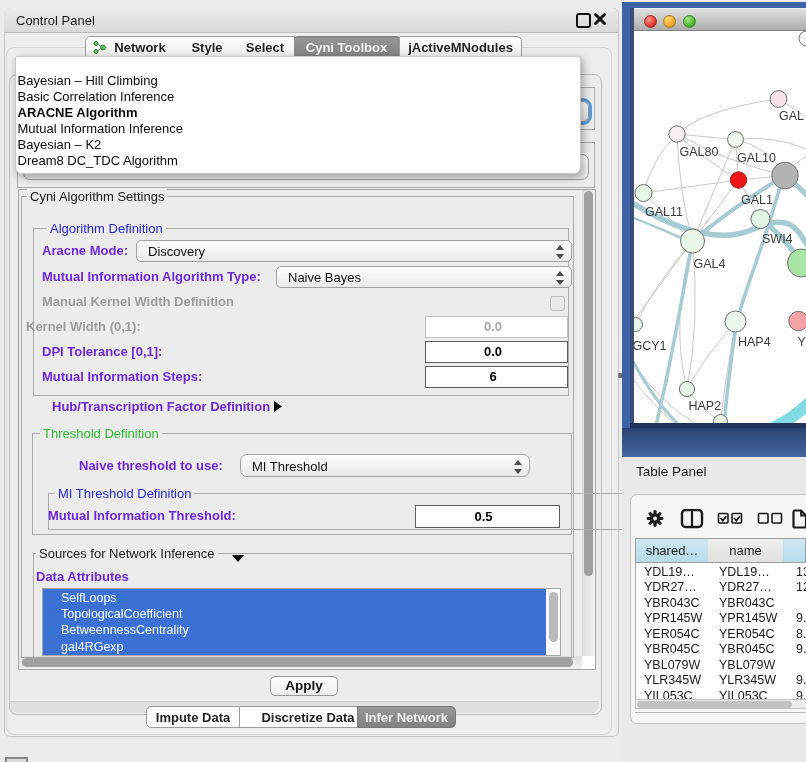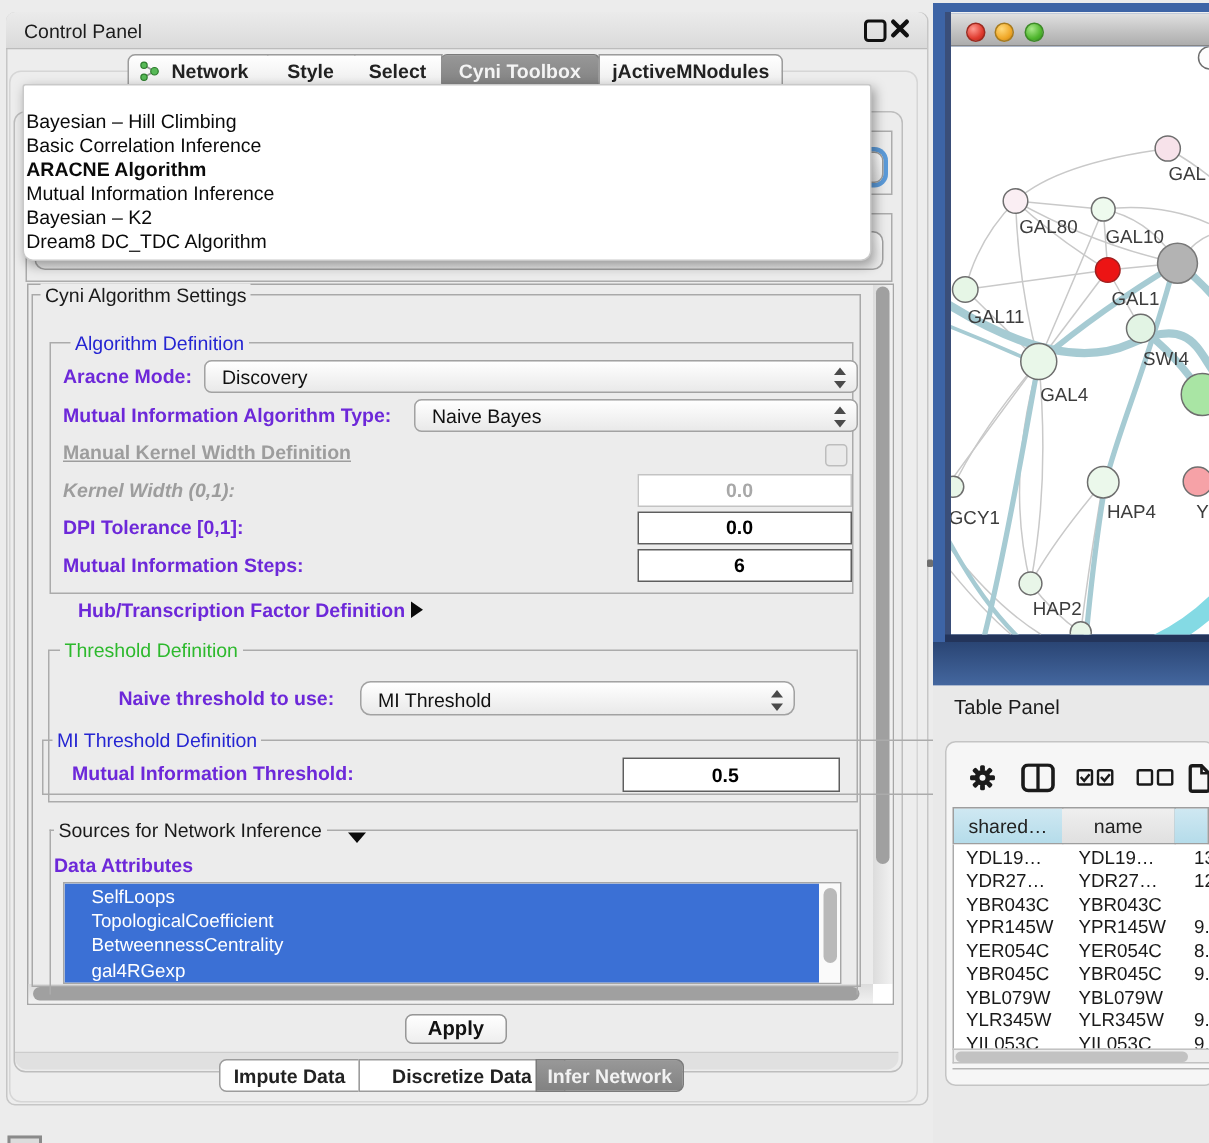--- a/index.html
+++ b/index.html
@@ -131,44 +131,44 @@
 <div class="abs blab" style="left:42px;top:243px;">Aracne Mode:</div>
 <div class="abs combo" style="left:136px;top:240px;width:436px;height:22px;">
   <span class="ct">Discovery</span>
     <span class="arrows"></span>
   </div>
 <div class="abs blab" style="left:42px;top:269px;">Mutual Information Algorithm Type:</div>
 <div class="abs combo" style="left:276px;top:266px;width:296px;height:22px;">
   <span class="ct">Naive Bayes</span>
     <span class="arrows"></span>
   </div>
-<div class="abs glab" style="left:42px;top:294px;text-decoration:underline;">Manual Kernel Width Definition</div>
+<div class="abs glab" style="left:42px;top:294px;">Manual Kernel Width Definition</div>
 <div class="abs" style="left:550px;top:296px;width:13px;height:13px;border:1px solid #bdbdbd;border-radius:3px;background:#eaeaea;"></div>
-<div class="abs glab" style="left:42px;top:319px;font-style:italic;">Kernel Width (0,1):</div>
+<div class="abs glab" style="left:26px;top:319px;">Kernel Width (0,1):</div>
 <div class="abs tfield" style="left:425px;top:316px;width:143px;height:22px;border:1px solid #c3c3c3;color:#a8a8a8;padding:2px 7px 0 0;">0.0</div>
 <div class="abs blab" style="left:42px;top:344px;">DPI Tolerance [0,1]:</div>
 <div class="abs tfield" style="left:425px;top:341px;width:143px;height:22px;border:1px solid #5e5e5e;color:#000;padding:2px 7px 0 0;">0.0</div>
 <div class="abs blab" style="left:42px;top:369px;">Mutual Information Steps:</div>
 <div class="abs tfield" style="left:425px;top:366px;width:143px;height:22px;border:1px solid #5e5e5e;color:#000;padding:2px 7px 0 0;">6</div>
 
 <div class="abs blab" style="left:52px;top:399px;">Hub/Transcription Factor Definition</div>
 <svg class="abs" style="left:272px;top:400px;" width="12" height="13" viewBox="0 0 12 13">
     <path d="M2 1 L10 6.5 L2 12 Z" fill="#0a0a0a"></path>
   </svg>
 
 <div class="abs gbox" style="left:32px;top:433px;width:540px;height:102px;">
   <span class="gtitle" style="left:7px;color:#2db92d;">Threshold Definition</span>
 </div>
 <div class="abs blab" style="left:79px;top:458px;">Naive threshold to use:</div>
 <div class="abs combo" style="left:240px;top:454px;width:290px;height:23px;border-radius:7px;">
   <span class="ct" style="top:4px;">MI Threshold</span>
     <span class="arrows" style="top:5px;"></span>
   </div>
 
-<div class="abs gbox" style="left:28px;top:493px;width:614px;height:37px;text-decoration:underline;">
+<div class="abs gbox" style="left:48px;top:493px;width:614px;height:37px;text-decoration:underline;">
   <span class="gtitle" style="left:6px;color:#2525d2;">MI Threshold Definition</span>
 </div>
 <div class="abs blab" style="left:48px;top:508px;">Mutual Information Threshold:</div>
 <div class="abs tfield" style="left:415px;top:505px;width:145px;height:23px;border:1px solid #5e5e5e;color:#000;padding:3px 8px 0 0;">0.5</div>
 
 <div class="abs gbox" style="left:33px;top:553px;width:539px;height:110px;border-bottom:none;">
   <span class="gtitle" style="left:2px;color:#1a1a1a;">Sources for Network Inference</span>
 </div>
 <svg class="abs" style="left:231px;top:553px;" width="14" height="10" viewBox="0 0 14 10">
     <path d="M1 2 L13 2 L7 9 Z" fill="#0a0a0a"></path>

